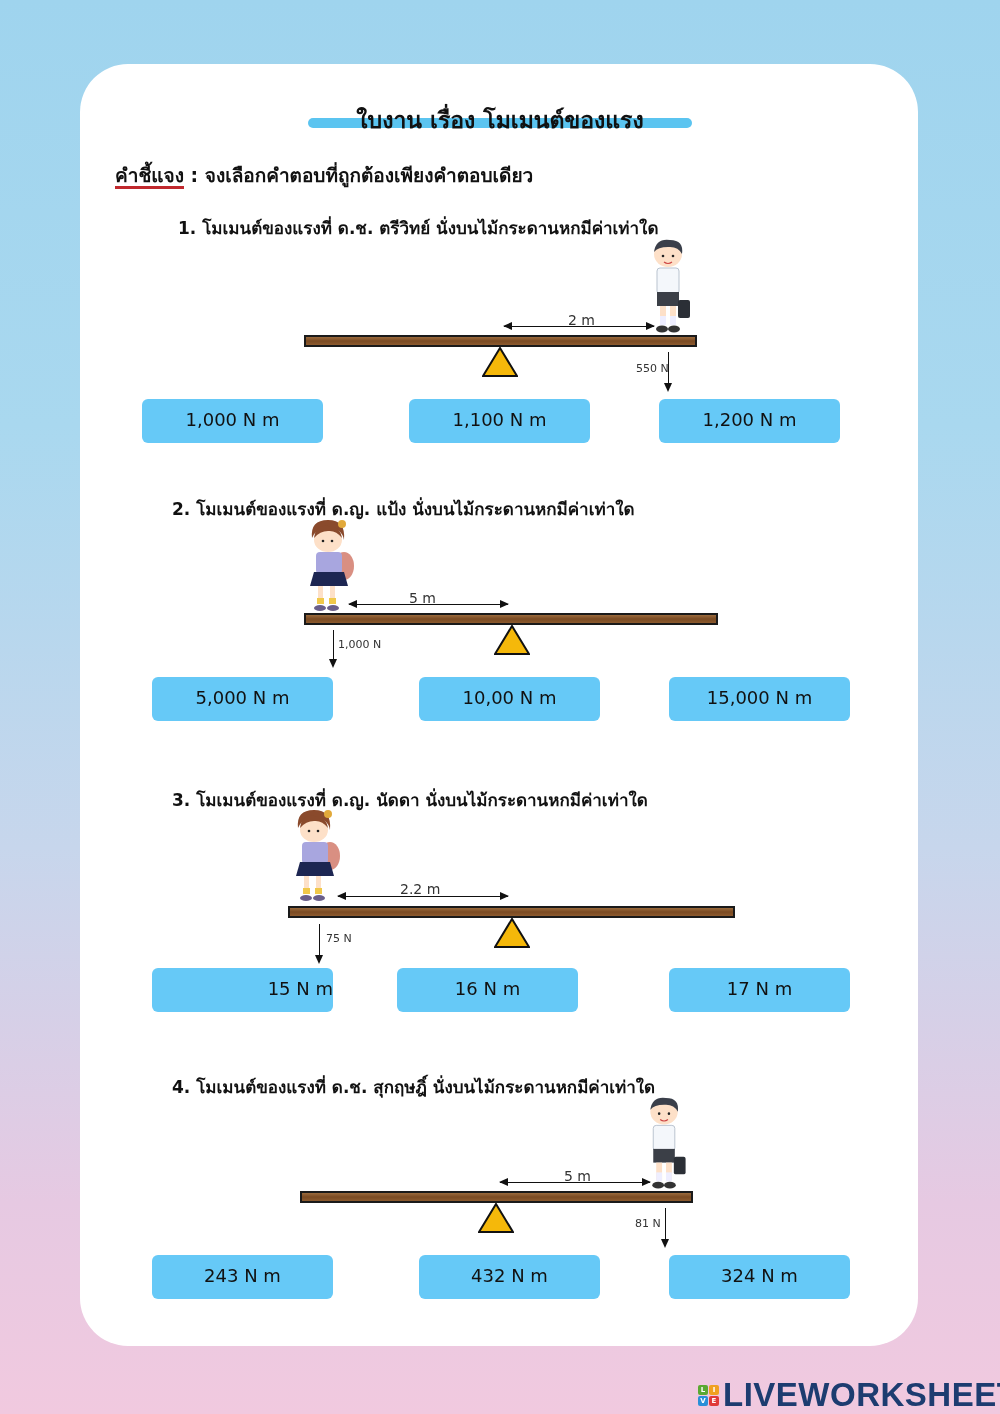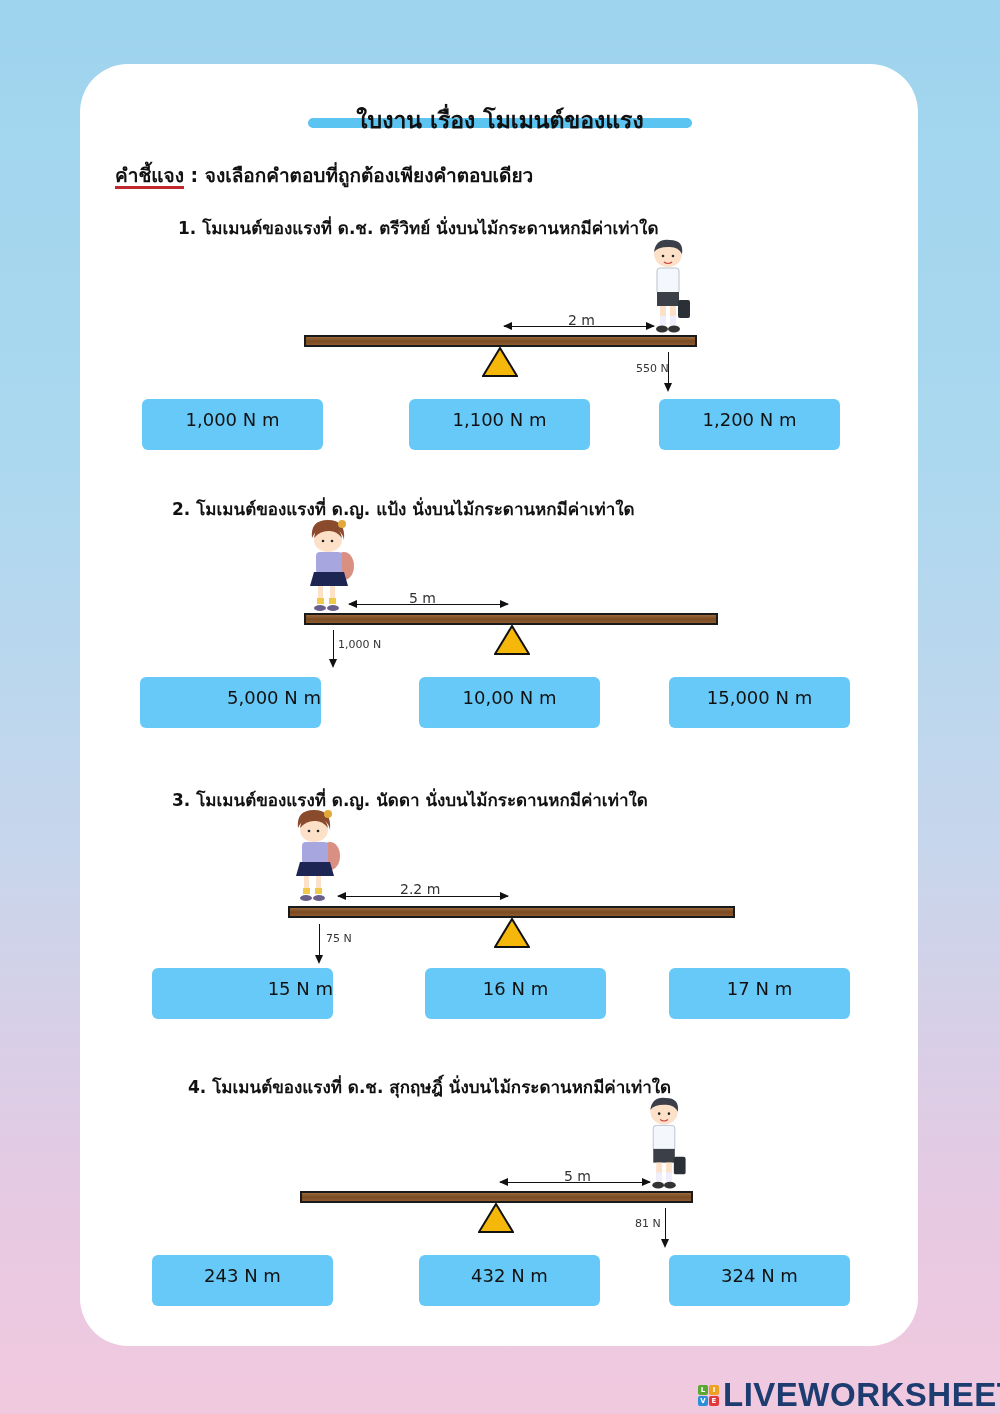--- a/index.html
+++ b/index.html
@@ -29,21 +29,21 @@
   .fulcrum { position: absolute; width: 36px; height: 30px; }
   .dim-label { position: absolute; font-size: 14px; color: #333; }
   .dim-line { position: absolute; height: 1px; background: #111; }
   .arrow-l, .arrow-r { position: absolute; top: -4px; width: 0; height: 0; border-top: 4.5px solid transparent; border-bottom: 4.5px solid transparent; }
   .arrow-l { left: -1px; border-right: 9px solid #111; }
   .arrow-r { right: -1px; border-left: 9px solid #111; }
   .force-line { position: absolute; width: 1px; background: #111; }
   .force-head { position: absolute; bottom: -2px; left: -4px; width: 0; height: 0; border-left: 4.5px solid transparent; border-right: 4.5px solid transparent; border-top: 9px solid #111; }
   .force-label { position: absolute; font-size: 11px; color: #333; white-space: nowrap; }
   .answer {
-    position: absolute; width: 181px; height: 51px; background: #66c9f7; border-radius: 6px;
+    position: absolute; width: 181px; height: 44px; background: #66c9f7; border-radius: 6px;
     font-size: 18px; color: #111; text-align: center; line-height: 41px; cursor: pointer;
   }
   .kid { position: absolute; }
   .logo { position: absolute; left: 698px; top: 1380px; height: 30px; display: flex; align-items: center; }
   .logo-cubes { display: grid; grid-template-columns: 10px 10px; grid-template-rows: 10px 10px; gap: 1px; margin-right: 4px; }
   .logo-cubes span { font-size: 7px; color: #fff; font-weight: bold; text-align: center; line-height: 10px; border-radius: 2px; }
   .logo-text { font-size: 33px; font-weight: bold; color: #1d3c70; letter-spacing: 0.5px; font-family: "Liberation Sans", sans-serif; }
 </style>
 </head>
 <body>
@@ -123,21 +123,21 @@
 <div class="dim-line" style="left:349px; top:604px; width:159px;">
     <span class="arrow-l"></span>
     <span class="arrow-r"></span>
   </div>
 <div class="dim-label" style="left:409px; top:590px;">5 m</div>
 <div class="force-line" style="left:333px; top:630px; height:36px;">
     <span class="force-head"></span>
   </div>
 <div class="force-label" style="left:338px; top:638px;">1,000  N</div>
 
-<div class="answer" style="left:140px; top:677px;text-align:right;">5,000 N m</div>
+<div class="answer" style="left:152px; top:677px;">5,000 N m</div>
 <div class="answer" style="left:419px; top:677px;">10,00 N m</div>
 <div class="answer" style="left:669px; top:677px;">15,000 N m</div>
 
 <div class="question" style="left:172px; top:786px;">3.  โมเมนต์ของแรงที่ ด.ญ. นัดดา นั่งบนไม้กระดานหกมีค่าเท่าใด</div>
 
 <svg class="kid" style="left:292px; top:808px;" width="50" height="96" viewBox="0 0 50 96">
   <path d="M6 20 Q4 2 22 2 Q40 2 38 22 Q36 10 22 10 Q10 10 6 20Z" fill="#8a4a2c"></path>
   <circle cx="36" cy="6" r="4" fill="#e2a93a"></circle>
   <ellipse cx="22" cy="22" rx="14" ry="12" fill="#fde0c8"></ellipse>
   <path d="M8 20 Q10 6 22 8 Q34 8 36 20 Q30 12 22 13 Q14 13 8 20Z" fill="#8a4a2c"></path>
@@ -162,24 +162,24 @@
     <span class="arrow-l"></span>
     <span class="arrow-r"></span>
   </div>
 <div class="dim-label" style="left:400px; top:881px;">2.2  m</div>
 <div class="force-line" style="left:319px; top:924px; height:38px;">
     <span class="force-head"></span>
   </div>
 <div class="force-label" style="left:326px; top:932px;">75 N</div>
 
 <div class="answer" style="left:152px; top:968px;text-align:right;">15 N m</div>
-<div class="answer" style="left:425px; top:968px;">16 N m</div>
+<div class="answer" style="left:397px; top:968px;">16 N m</div>
 <div class="answer" style="left:669px; top:968px;">17 N m</div>
 
-<div class="question" style="left:188px; top:1073px;">4.  โมเมนต์ของแรงที่ ด.ช. สุกฤษฎิ์ นั่งบนไม้กระดานหกมีค่าเท่าใด</div>
+<div class="question" style="left:172px; top:1073px;">4.  โมเมนต์ของแรงที่ ด.ช. สุกฤษฎิ์ นั่งบนไม้กระดานหกมีค่าเท่าใด</div>
 
 <svg class="kid" style="left:644px; top:1096px;" width="44" height="96" viewBox="0 0 44 98">
   <ellipse cx="20" cy="16" rx="14" ry="13" fill="#fde0c8"></ellipse>
   <path d="M6 14 Q8 0 22 2 Q36 2 34 16 Q30 8 20 9 Q10 9 6 14Z" fill="#3a3f4a"></path>
   <circle cx="15" cy="18" r="1.3" fill="#222"></circle>
     <circle cx="25" cy="18" r="1.3" fill="#222"></circle>
   <path d="M16 24 Q20 27 24 24" stroke="#c44" fill="none" stroke-width="1.2"></path>
   <rect x="9" y="30" width="22" height="26" rx="3" fill="#f4f7fb" stroke="#b9c3cf" stroke-width="1"></rect>
   <rect x="9" y="54" width="22" height="14" fill="#3b3f47"></rect>
   <rect x="12" y="68" width="6" height="18" fill="#fde0c8"></rect>

